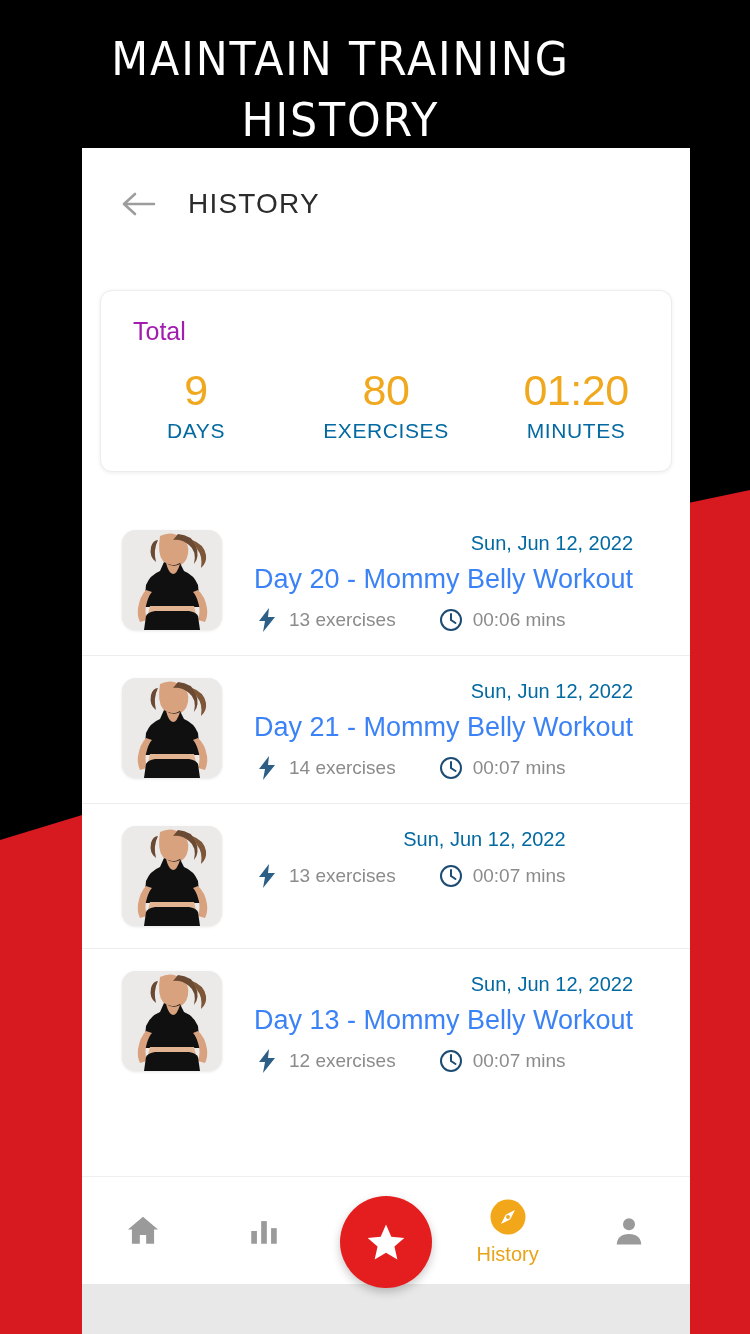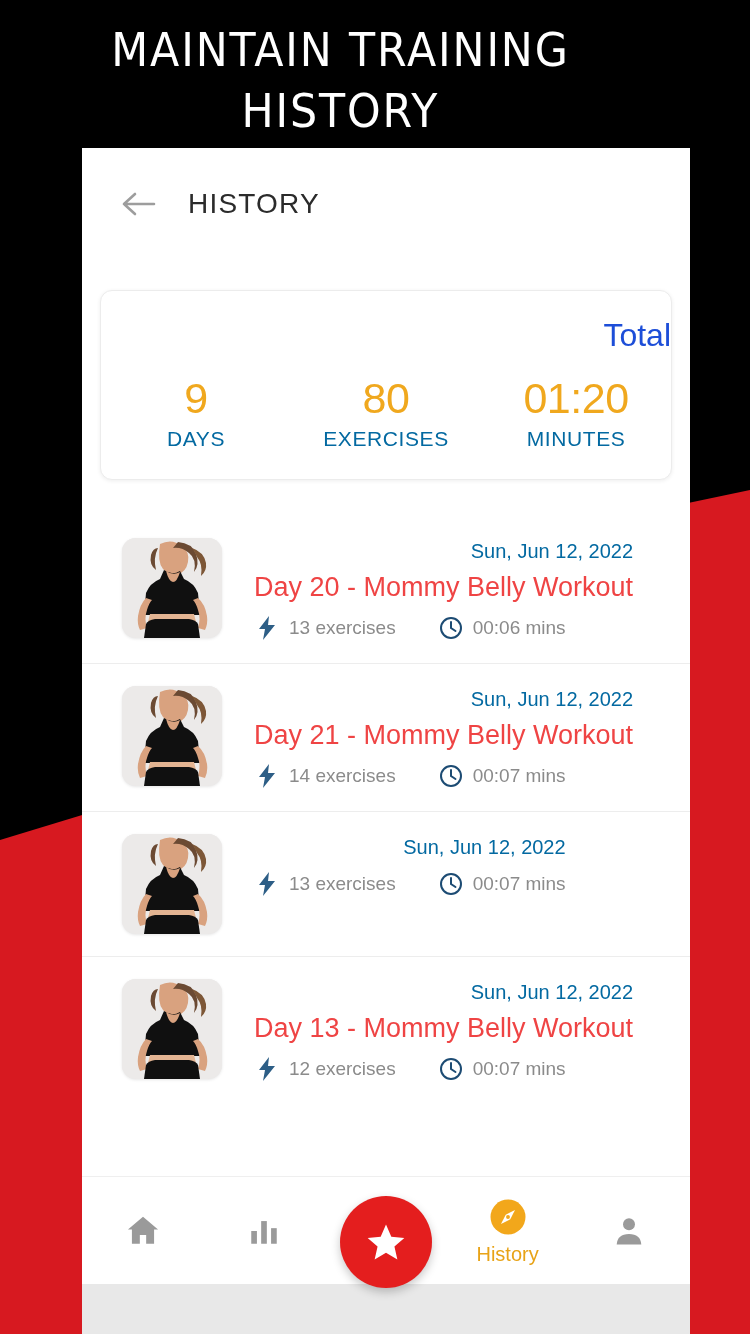--- a/index.html
+++ b/index.html
@@ -21,21 +21,21 @@
   }
   #bg-red-right {
     position:absolute; right:0; top:470px; width:200px; height:864px;
     background:#D71920;
     clip-path:polygon(0 62px, 200px 20px, 200px 864px, 0 864px);
     z-index:1;
   }
 
   
   #promo-header {
-    position:absolute; top:7px; left:0; width:680px; height:148px;
+    position:absolute; top:16px; left:0; width:680px; height:148px;
     z-index:5; display:flex; flex-direction:column;
     align-items:center; justify-content:center;
   }
   #promo-header .line {
     color:#fff;
     font-size:46px;
     line-height:1.33;
     letter-spacing:2.0px;
     font-weight:400;
     text-transform:uppercase;
@@ -60,21 +60,21 @@
     margin-left:26px; font-size:28px; letter-spacing:1.2px;
     color:#2b2b2b; font-weight:400;
   }
 
   
   #total-card {
     margin:30px 18px 0 18px; border:1px solid #ececec; border-radius:12px;
     box-shadow:0 1px 4px rgba(0,0,0,0.07);
     padding:26px 0 28px 0; background:#fff;
   }
-  #total-label { font-size:32px; color:#1d4ed8; padding-left:32px;text-align:right; }
+  #total-label { font-size:25px; color:#a21caf; padding-left:32px; }
   #total-stats { display:flex; margin-top:22px; }
   .stat { flex:1; text-align:center; }
   .stat-value {
     font-size:43px; color:#F0A81E; font-weight:400; letter-spacing:-0.5px;
     line-height:1.05;
   }
   .stat-label { margin-top:6px; font-size:21px; color:#0369a1; letter-spacing:0.6px; }
 
   
   #history-list { margin-top:36px; }
@@ -84,21 +84,21 @@
   }
   .history-item:last-child { border-bottom:none; }
   .thumb {
     width:100px; height:100px; border-radius:14px; flex:none;
     background:#eceaea; position:relative; overflow:hidden;
     box-shadow:0 1px 3px rgba(0,0,0,0.10);
   }
   .thumb svg { display:block; width:100%; height:100%; }
   .item-body { margin-left:32px; padding-top:2px; }
   .item-date { font-size:20px; color:#0369a1;text-align:right; }
-  .item-title { margin-top:9px; font-size:27px; color:#ef4444; font-weight:400; }
+  .item-title { margin-top:9px; font-size:27px; color:#3b82f6; font-weight:400; }
   .item-meta { margin-top:12px; display:flex; align-items:center; }
   .meta-group { display:flex; align-items:center; }
   .meta-group + .meta-group { margin-left:42px; }
   .meta-icon { width:26px; height:26px; flex:none; display:flex; align-items:center; justify-content:center; }
   .meta-text { margin-left:9px; font-size:19px; color:#8b8b8b; }
 
   
   #bottom-nav {
     position:absolute; left:0; bottom:50px; width:608px; height:108px;
     background:#fff; border-top:1px solid #efefef;

